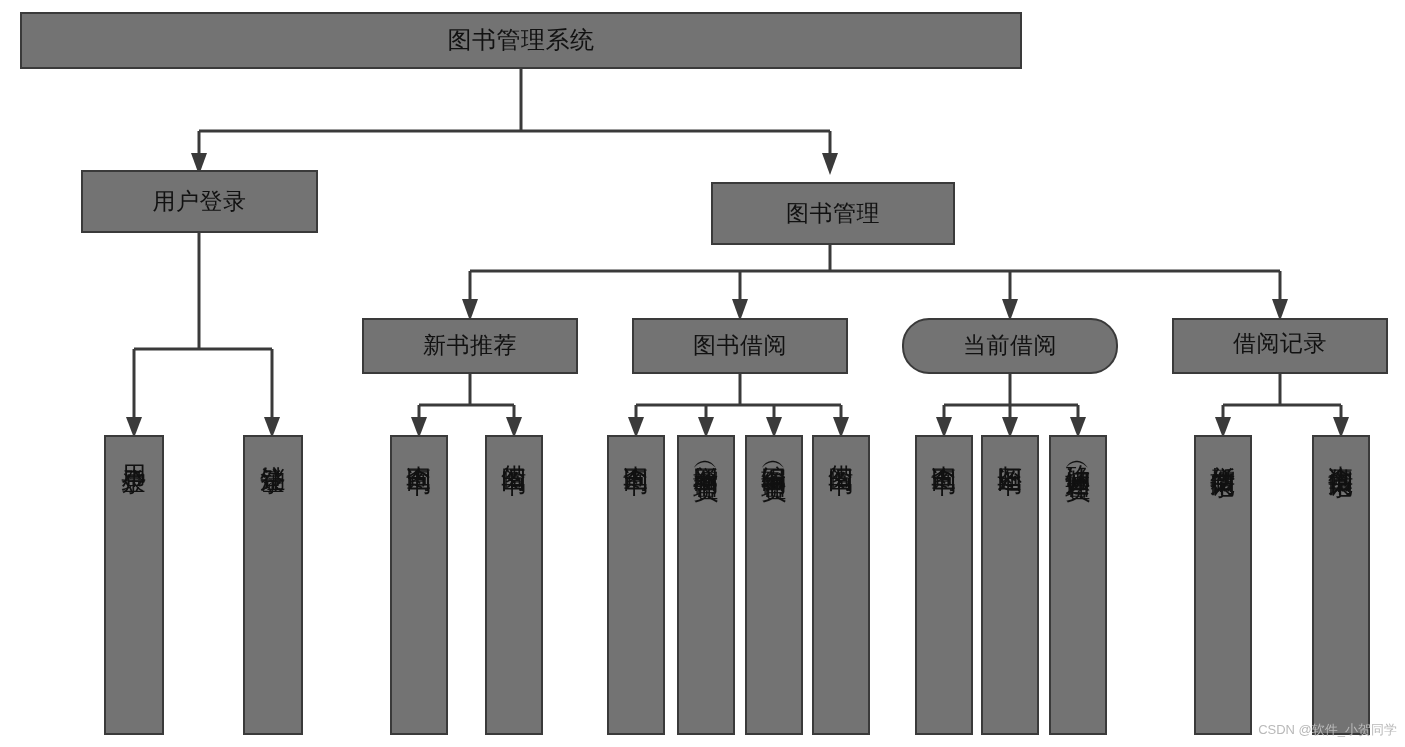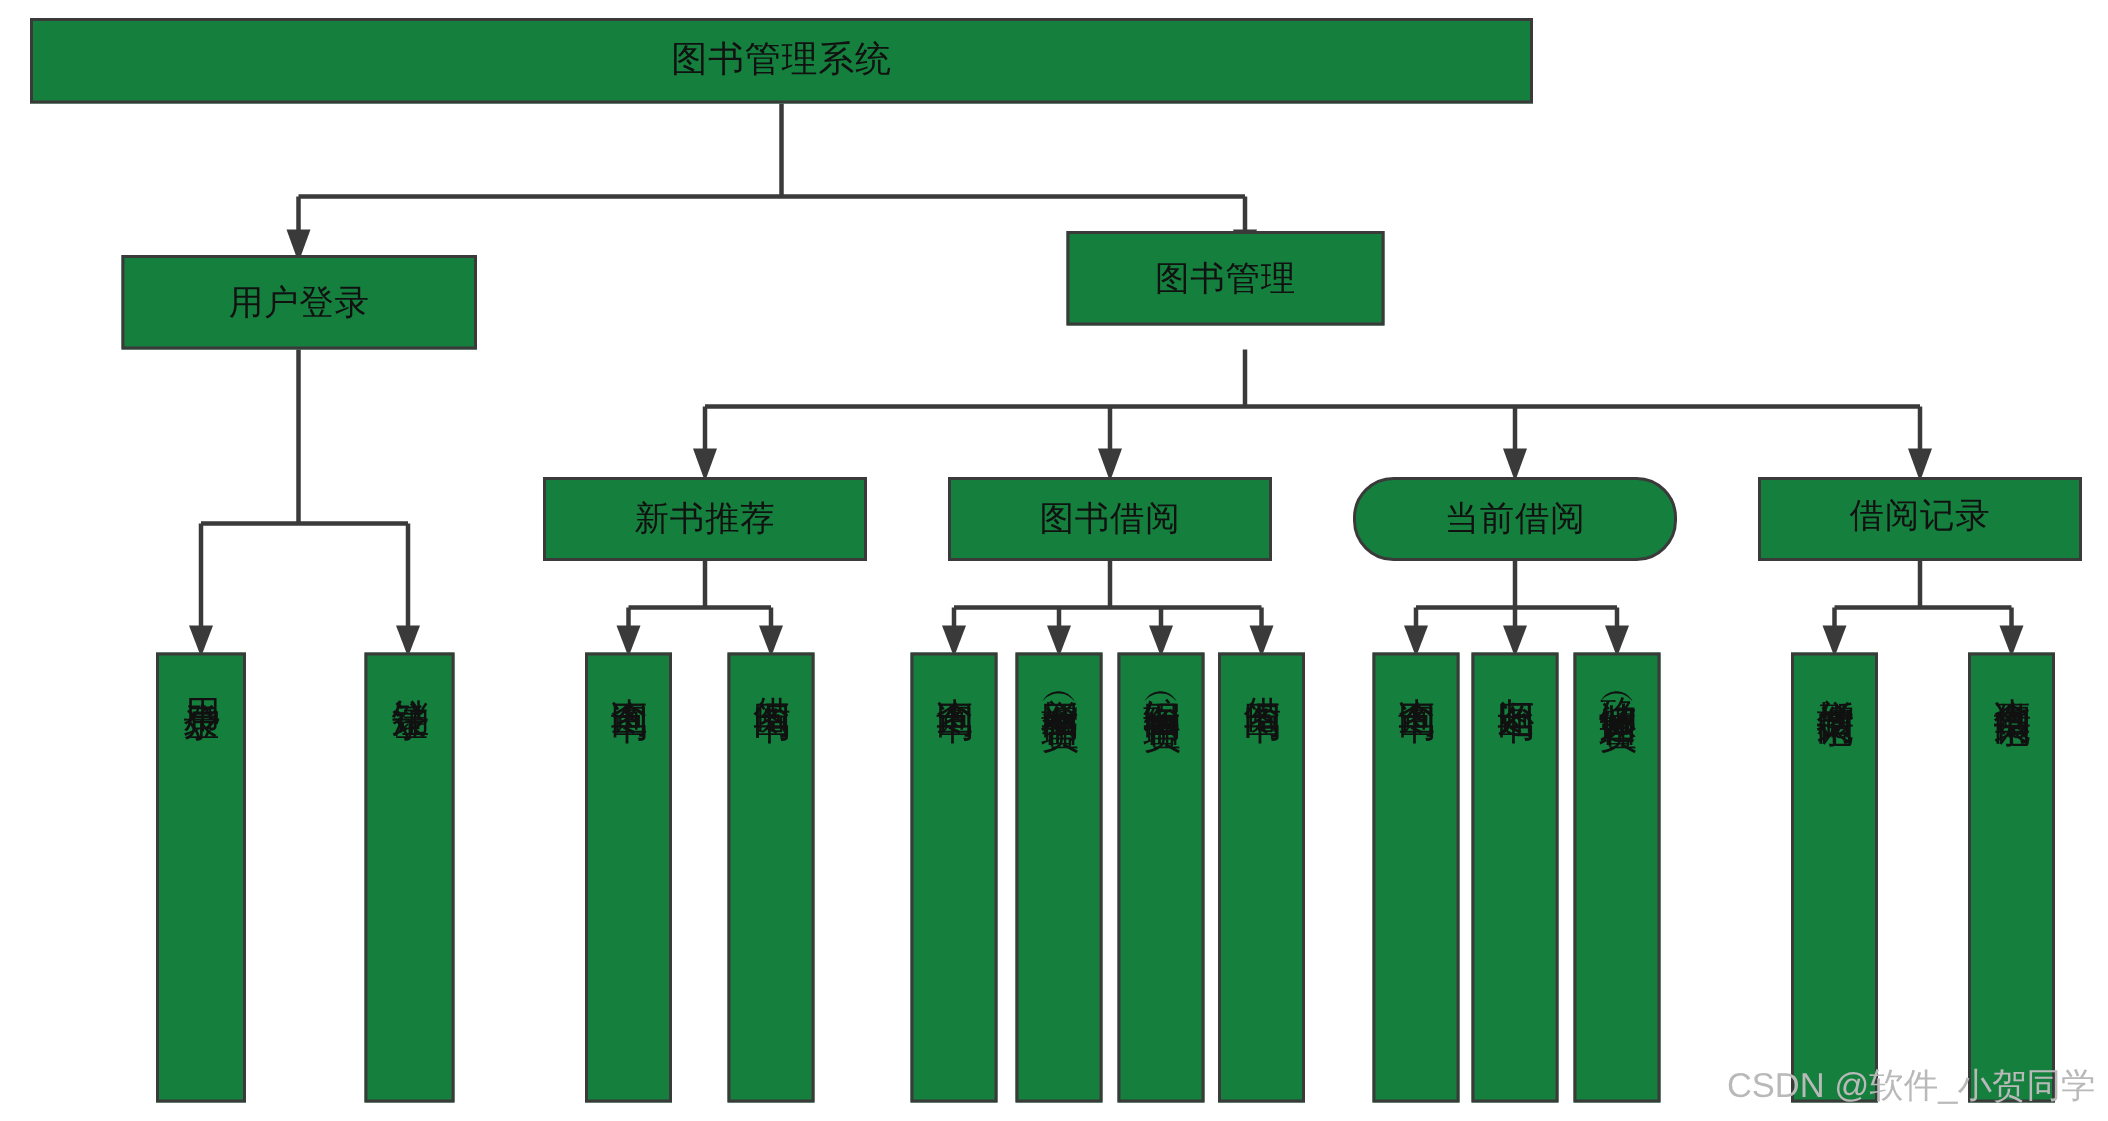--- a/index.html
+++ b/index.html
@@ -14,21 +14,21 @@
     position: relative;
     width: 1405px;
     height: 747px;
     background: #ffffff;
     overflow: hidden;
   }
   .node {
     position: absolute;
     box-sizing: border-box;
     border: 2.5px solid #3a3a3a;
-    background: #15803d;
+    background: #737373;
     display: flex;
     align-items: center;
     justify-content: center;
     color: #111111;
     z-index: 3;
   }
   .node-label {
     display: block;
     text-align: center;
     line-height: 1.18;
@@ -59,21 +59,21 @@
     top: 0;
     width: 1405px;
     height: 747px;
     z-index: 1;
     pointer-events: none;
   }
   .watermark {
     position: absolute;
     right: 8px;
     bottom: 8px;
-    font-size: 23px;
+    font-size: 13px;
     color: #b9b9b9;
     z-index: 6;
     white-space: nowrap;
     font-family: "Liberation Sans", "DejaVu Sans", sans-serif;
   }
 </style>
 </head>
 <body>
 
 <div id="canvas">
@@ -156,21 +156,21 @@
     </g>
   </svg>
 
   <div class="node h root" style="left:20px; top:12px; width:1002px; height:57px;">
     <span class="node-label">图书管理系统</span>
   </div>
 
   <div class="node h" style="left:81px; top:170px; width:237px; height:63px;">
     <span class="node-label">用户登录</span>
   </div>
-  <div class="node h" style="left:711px; top:154px; width:212px; height:63px;">
+  <div class="node h" style="left:711px; top:182px; width:244px; height:63px;">
     <span class="node-label">图书管理</span>
   </div>
 
   <div class="node h" style="left:362px; top:318px; width:216px; height:56px;">
     <span class="node-label">新书推荐</span>
   </div>
   <div class="node h" style="left:632px; top:318px; width:216px; height:56px;">
     <span class="node-label">图书借阅</span>
   </div>
   <div class="node h" style="left:902px; top:318px; width:216px; height:56px;border-radius:27px;">

